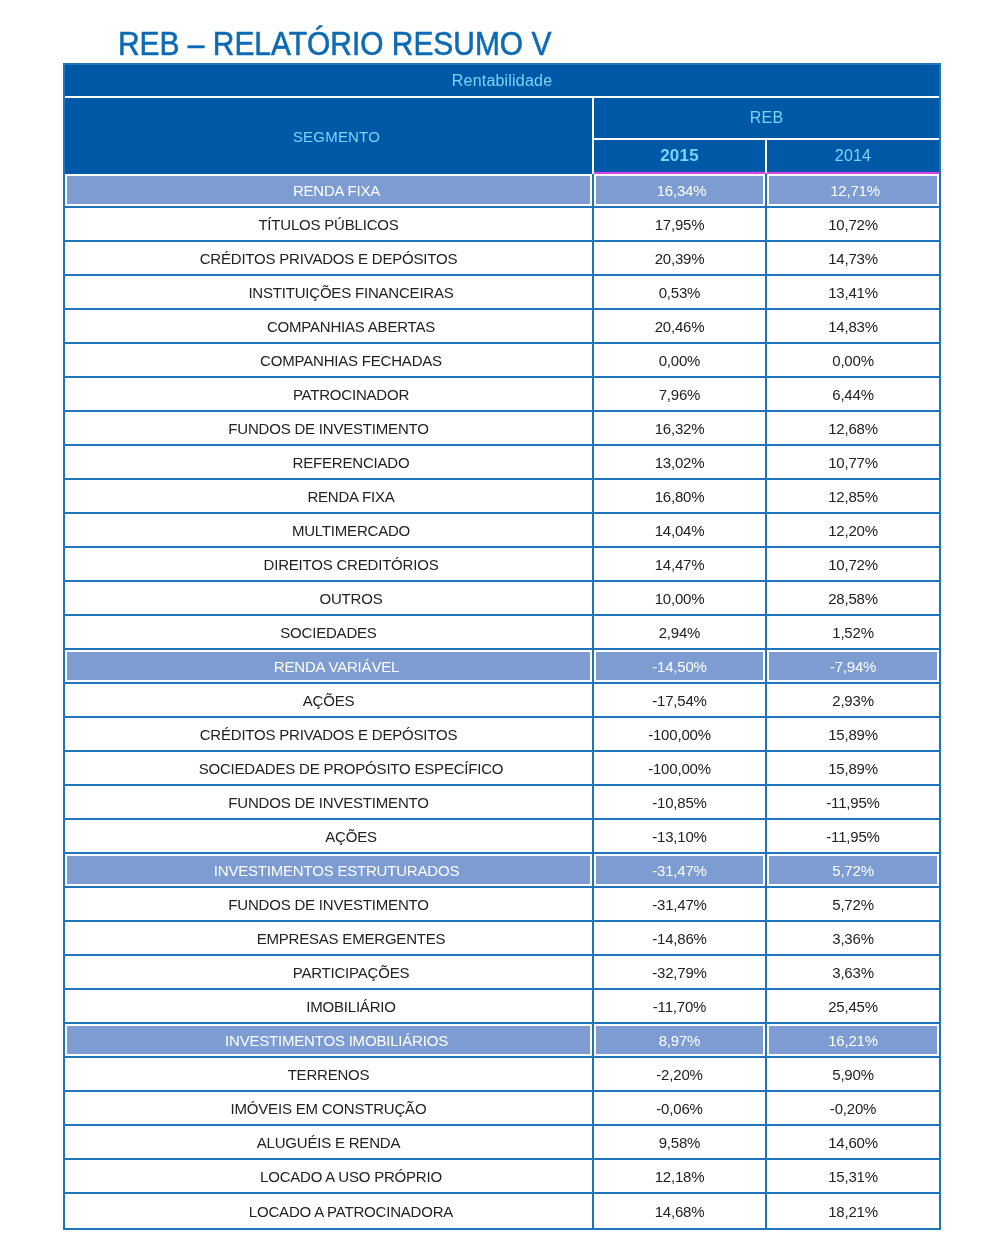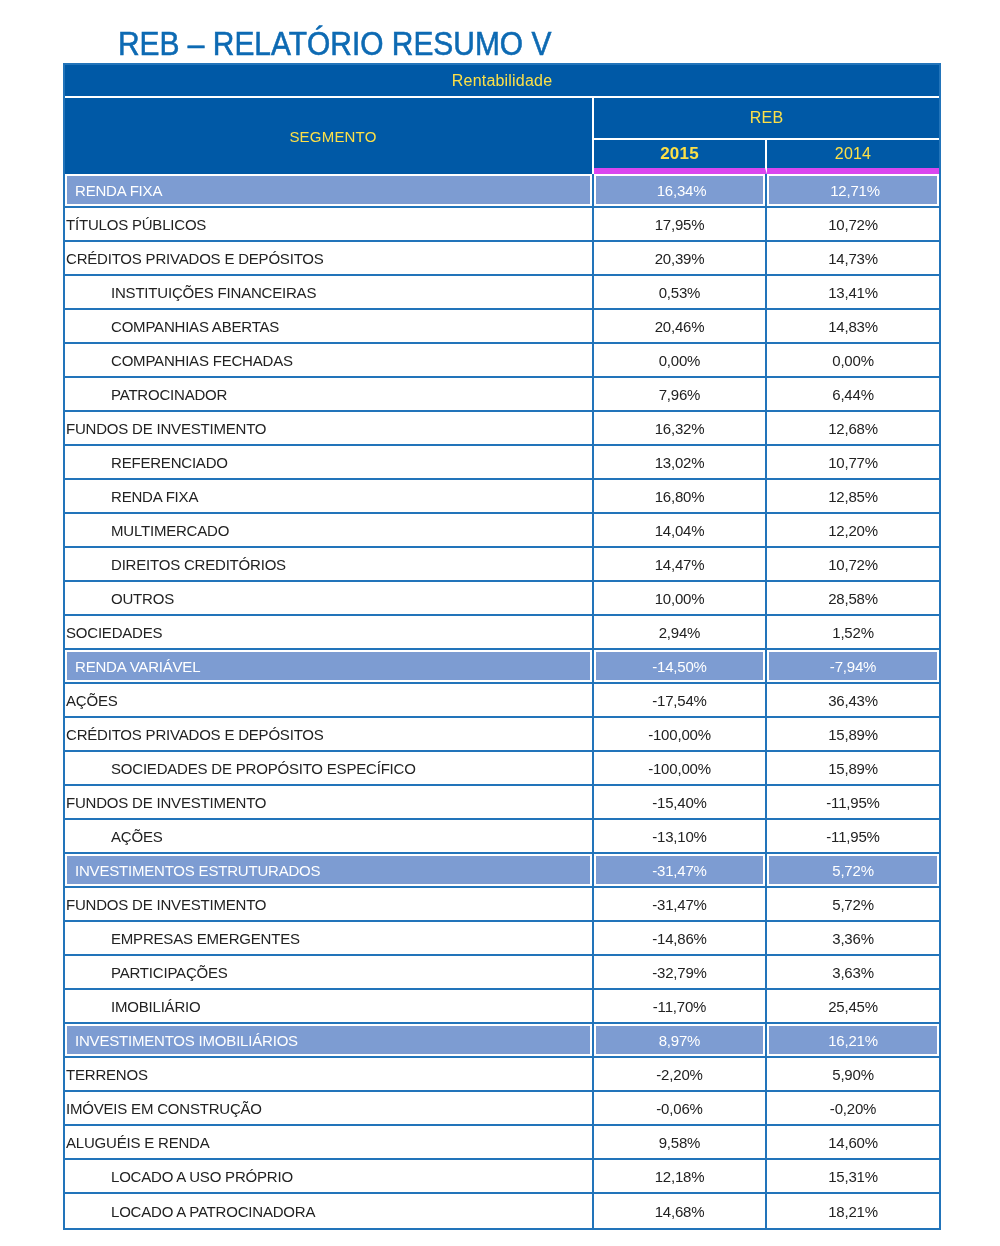--- a/index.html
+++ b/index.html
@@ -15,43 +15,43 @@
     white-space:nowrap;letter-spacing:0;
   }
   .tbl-wrap{
     position:absolute;left:63px;top:63px;width:878px;
     border:2px solid #2274ba;background:#fff;box-sizing:border-box;
   }
   table{border-collapse:separate;border-spacing:0;table-layout:fixed;width:874px;}
   td,th{box-sizing:border-box;vertical-align:middle;font-weight:normal;overflow:hidden;white-space:nowrap;}
   
   thead td{
-    background:#0059a6;color:#fde047;text-align:center;
+    background:#0059a6;color:#7dd3fc;text-align:center;
     border-right:2px solid #ffffff;border-bottom:2px solid #ffffff;
     font-size:16px;letter-spacing:.2px;
   }
   thead td.last-col{border-right:none;}
   td.top-bar{height:33px;font-size:16px;}
   td.group-hdr{height:42px;}
   td.segment-hdr{font-size:15px;border-bottom:none;}
-  td.year-hdr{height:34px;border-bottom:6px solid #d946ef;}
+  td.year-hdr{height:34px;border-bottom:2px solid #d946ef;}
   td.year-bold{font-weight:bold;font-size:17px;}
   
   tbody td{
     height:34px;background:#fff;font-size:15px;letter-spacing:-0.2px;
     border-right:2px solid #2274ba;border-bottom:2px solid #2274ba;
   }
   tbody td.last-col{border-right:none;}
   tbody tr:last-child td{border-bottom:none;}
   tbody tr.section td{
     background:#7d9cd2;color:#fff;
     box-shadow:inset 0 0 0 2px #ffffff;
   }
-  td.seg{text-align:left;}
-  td.lvl0{padding-left:10px;}
+  td.seg{text-align:center;}
+  td.lvl0{padding-left:17px;}
   td.lvl1{}
   td.lvl2{padding-left:46px;}
   td.val{text-align:center;padding:0 4px;}
   td.val-left{text-align:center;padding-left:8px;}
 </style>
 </head>
 <body>
 
 <h1 class="page-title">REB – RELATÓRIO RESUMO V</h1>
 
@@ -147,35 +147,35 @@
           <td class="val last-col">1,52%</td>
         </tr>
         <tr class="section">
           <td class="seg lvl0">RENDA VARIÁVEL</td>
           <td class="val">-14,50%</td>
           <td class="val last-col">-7,94%</td>
         </tr>
         <tr>
           <td class="seg lvl1">AÇÕES</td>
           <td class="val">-17,54%</td>
-          <td class="val last-col">36,43%</td>
+          <td class="val last-col">2,93%</td>
         </tr>
         <tr>
           <td class="seg lvl1">CRÉDITOS PRIVADOS E DEPÓSITOS</td>
           <td class="val">-100,00%</td>
           <td class="val last-col">15,89%</td>
         </tr>
         <tr>
           <td class="seg lvl2">SOCIEDADES DE PROPÓSITO ESPECÍFICO</td>
           <td class="val">-100,00%</td>
           <td class="val last-col">15,89%</td>
         </tr>
         <tr>
           <td class="seg lvl1">FUNDOS DE INVESTIMENTO</td>
-          <td class="val">-15,40%</td>
+          <td class="val">-10,85%</td>
           <td class="val last-col">-11,95%</td>
         </tr>
         <tr>
           <td class="seg lvl2">AÇÕES</td>
           <td class="val">-13,10%</td>
           <td class="val last-col">-11,95%</td>
         </tr>
         <tr class="section">
           <td class="seg lvl0">INVESTIMENTOS ESTRUTURADOS</td>
           <td class="val">-31,47%</td>

